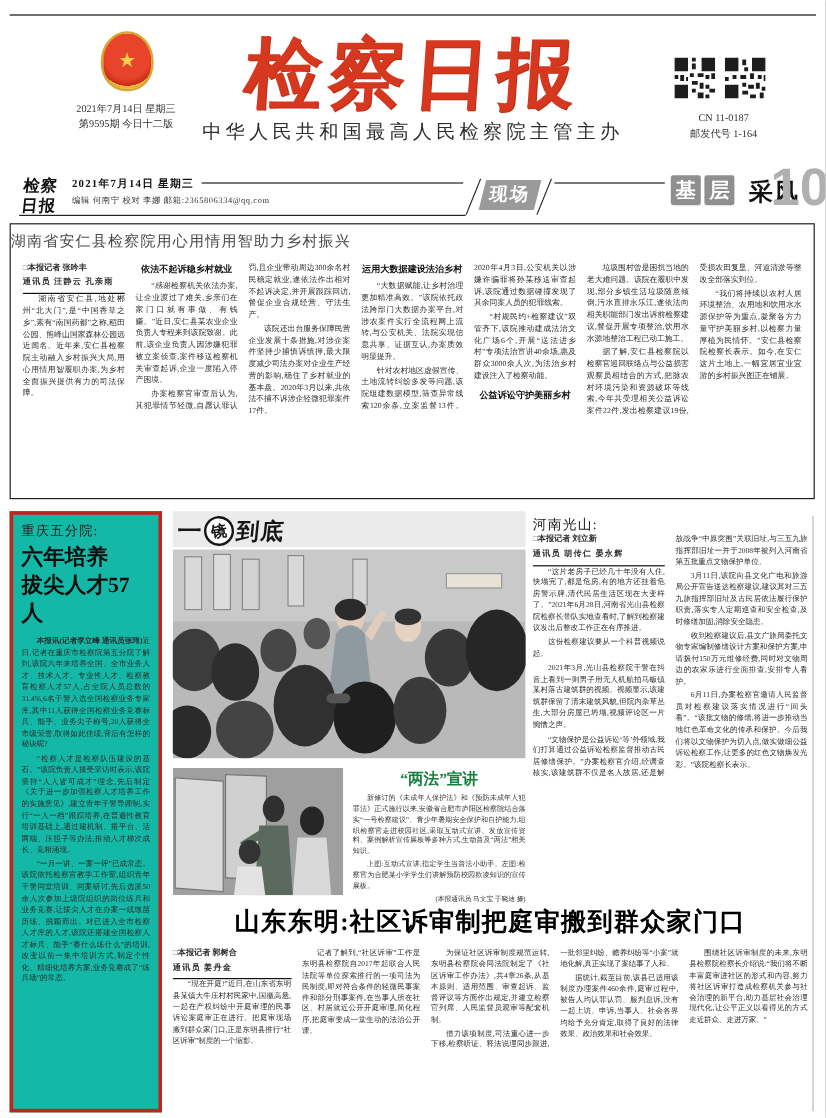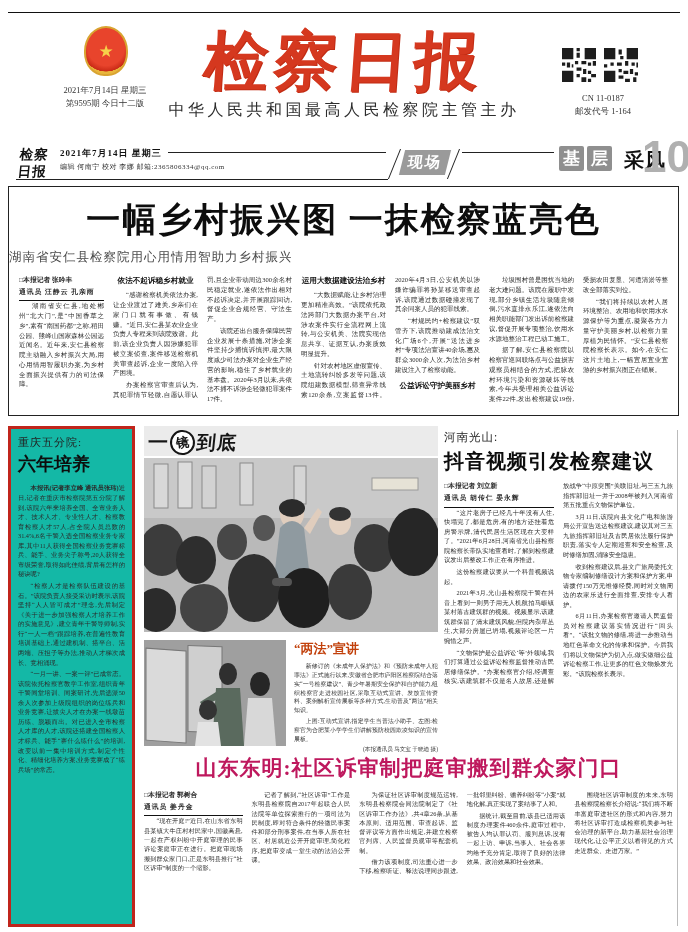--- a/index.html
+++ b/index.html
@@ -62,33 +62,33 @@
   
   #logo-band{left:144px;top:426px;width:294px;height:30px;background:#ebebeb;}
   #logo{position:absolute;left:4px;top:3px;display:flex;align-items:center;font-weight:900;color:#151515;}
   #logo .dash{font-size:20px;margin-right:2px;}
   #logo .circ{width:21px;height:21px;border:2px solid #151515;border-radius:50%;display:flex;align-items:center;
      justify-content:center;font-size:13px;margin-right:2px;transform:rotate(-8deg);background:#fff;}
   #logo .rest{font-size:19px;letter-spacing:1px;transform:skewX(-6deg);}
   #main-photo{left:144px;top:458px;width:294px;height:174px;}
   #cap-photo{left:144px;top:640px;width:142px;height:106px;}
   #cap-text{left:294px;top:640px;width:144px;height:108px;}
-  #cap-title{font-size:13px;font-weight:900;color:#c2410c;margin:0 0 4px;}
+  #cap-title{font-size:13px;font-weight:900;color:#15803d;margin:0 0 4px;text-align:center;}
   #cap-text p{font-size:5.9px;line-height:1.5;text-align:justify;color:#333;margin:0 0 2px;text-indent:2em;}
   #cap-credit{font-size:5.6px;text-align:right;color:#333;margin-top:2px;}
   
   #right-art{left:444px;top:430px;width:229px;}
   #right-kicker{font-size:11.5px;color:#222;letter-spacing:1px;}
   #right-headline{font-size:20px;font-weight:900;letter-spacing:1px;color:#0d0d0d;margin:3px 0 6px;}
   #right-body{height:258px;column-count:2;column-gap:9px;overflow:hidden;font-size:6.3px;line-height:1.52;
      text-align:justify;color:#2b2b2b;}
   #v-rule{left:677px;top:430px;height:496px;border-left:1px solid #bbb;}
   
   #bottom-art{left:144px;top:752px;width:529px;}
-  #bottom-headline{text-align:center;font-size:21px;font-weight:900;letter-spacing:1px;color:#be185d;margin:2px 0 8px;}
+  #bottom-headline{text-align:center;font-size:21px;font-weight:900;letter-spacing:1px;color:#000000;margin:2px 0 8px;}
   #bottom-body{height:138px;column-count:5;column-gap:9px;overflow:hidden;font-size:6.2px;line-height:1.5;
      text-align:justify;color:#2b2b2b;}
 </style>
 </head>
 <body>
 
 <div id="page">
 
   <div class="abs" id="top-rule"></div>
 
@@ -131,21 +131,20 @@
     <span>现场</span>
   </div>
   <div class="abs slant" id="slant2"></div>
   <div class="abs h-rule" id="rule-c"></div>
   <div class="abs tile" id="tile1">基</div>
   <div class="abs tile" id="tile2">层</div>
   <div class="abs" id="col-name">采风</div>
   <div class="abs" id="page-num">10</div>
 
   <div class="abs" id="lead-box">
-    <div id="lead-headline">一幅乡村振兴图  一抹检察蓝亮色</div>
     <div id="lead-subhead">湖南省安仁县检察院用心用情用智助力乡村振兴</div>
     <div id="lead-body" class="body">
       <div class="byline">
         <span>□本报记者 张吟丰</span>
         <span class="b2">通讯员 汪静云 孔亲雨</span>
       </div>
       <p>湖南省安仁县,地处郴州“北大门”,是“中国香草之乡”,素有“南国药都”之称,稻田公园、熊峰山国家森林公园远近闻名。近年来,安仁县检察院主动融入乡村振兴大局,用心用情用智履职办案,为乡村全面振兴提供有力的司法保障。</p>
       <div class="crosshead">依法不起诉稳乡村就业</div>
       <p>“感谢检察机关依法办案,让企业渡过了难关,乡亲们在家门口就有事做、有钱赚。”近日,安仁县某农业企业负责人专程来到该院致谢。此前,该企业负责人因涉嫌犯罪被立案侦查,案件移送检察机关审查起诉,企业一度陷入停产困境。</p>
       <p>办案检察官审查后认为,其犯罪情节轻微,自愿认罪认罚,且企业带动周边300余名村民稳定就业,遂依法作出相对不起诉决定,并开展跟踪回访,督促企业合规经营、守法生产。</p>
@@ -158,20 +157,21 @@
       <p>垃圾围村曾是困扰当地的老大难问题。该院在履职中发现,部分乡镇生活垃圾随意倾倒,污水直排永乐江,遂依法向相关职能部门发出诉前检察建议,督促开展专项整治,饮用水水源地整治工程已动工施工。</p>
       <p>据了解,安仁县检察院以检察官巡回联络点与公益损害观察员相结合的方式,把脉农村环境污染和资源破坏等线索,今年共受理相关公益诉讼案件22件,发出检察建议19份,受损农田复垦、河道清淤等整改全部落实到位。</p>
       <p>“我们将持续以农村人居环境整治、农用地和饮用水水源保护等为重点,凝聚各方力量守护美丽乡村,以检察力量厚植为民情怀。”安仁县检察院检察长表示。如今,在安仁这片土地上,一幅宜居宜业宜游的乡村振兴图正在铺展。</p>
     </div>
   </div>
 
   <div class="abs" id="left-box">
     <div id="left-kicker">重庆五分院:</div>
     <div id="left-headline">
       <div>六年培养</div>
+      <div>拔尖人才57人</div>
     </div>
     <div id="left-body" class="body">
       <p><span class="lead-in">本报讯(记者李立峰 通讯员张玮)</span><span>近日,记者在重庆市检察院第五分院了解到,该院六年来培养全国、全市业务人才、技术人才、专业性人才、检察教育检察人才57人,占全院人员总数的31.4%,6名干警入选全国检察业务专家库,其中11人获得全国检察业务竞赛标兵、能手、业务尖子称号,20人获得全市级荣誉,取得如此佳绩,背后有怎样的秘诀呢?</span></p>
       <p>“检察人才是检察队伍建设的基石。”该院负责人接受采访时表示,该院坚持“人人皆可成才”理念,先后制定《关于进一步加强检察人才培养工作的实施意见》,建立青年干警导师制,实行“一人一档”跟踪培养,在普遍性教育培训基础上,通过建机制、搭平台、活两端、压担子等办法,推动人才梯次成长、竞相涌现。</p>
       <p>“一月一讲、一案一评”已成常态。该院依托检察官教学工作室,组织青年干警同堂培训、同案研讨,先后选派50余人次参加上级院组织的岗位练兵和业务竞赛,让拔尖人才在办案一线墩苗历练、脱颖而出。对已进入全市检察人才库的人才,该院还搭建全国检察人才标兵、能手“赛什么练什么”的培训,改变以前一集中培训方式,制定个性化、精细化培养方案,业务竞赛成了“练兵场”的常态。</p>
     </div>
   </div>
 
   <div class="abs" id="logo-band">
     <div id="logo">
@@ -225,21 +225,20 @@
 
   <div class="abs" id="cap-text">
     <div id="cap-title">“两法”宣讲</div>
     <p>新修订的《未成年人保护法》和《预防未成年人犯罪法》正式施行以来,安徽省合肥市庐阳区检察院结合落实“一号检察建议”、青少年暑期安全保护和自护能力,组织检察官走进校园社区,采取互动式宣讲、发放宣传资料、案例解析宣传展板等多种方式,生动普及“两法”相关知识。</p>
     <p>上图:互动式宣讲,指定学生当普法小助手。左图:检察官为合肥某小学学生们讲解预防校园欺凌知识的宣传展板。</p>
     <div id="cap-credit">(本报通讯员 马文宝 于晓迪 摄)</div>
   </div>
 
   <div class="abs" id="right-art">
     <div id="right-kicker">河南光山:</div>
-    <div id="right-headline">抖音视频引发检察建议</div>
     <div id="right-body" class="body">
       <div class="byline">
         <span>□本报记者 刘立新</span>
         <span class="b2">通讯员 胡传仁 晏永辉</span>
       </div>
       <p>“这片老房子已经几十年没有人住,快塌完了,都是危房,有的地方还挂着危房警示牌,清代民居生活区现在大变样了。”2021年6月28日,河南省光山县检察院检察长带队实地查看时,了解到检察建议发出后整改工作正在有序推进。</p>
       <p>这份检察建议要从一个科普视频说起。</p>
       <p>2021年3月,光山县检察院干警在抖音上看到一则男子用无人机航拍马畈镇某村落古建筑群的视频。视频显示,该建筑群保留了清末建筑风貌,但院内杂草丛生,大部分房屋已坍塌,视频评论区一片惋惜之声。</p>
       <p>“文物保护是公益诉讼‘等’外领域,我们打算通过公益诉讼检察监督推动古民居修缮保护。”办案检察官介绍,经调查核实,该建筑群不仅是名人故居,还是解放战争“中原突围”关联旧址,与三五九旅指挥部旧址一并于2008年被列入河南省第五批重点文物保护单位。</p>
       <p>3月11日,该院向县文化广电和旅游局公开宣告送达检察建议,建议其对三五九旅指挥部旧址及古民居依法履行保护职责,落实专人定期巡查和安全检查,及时修缮加固,消除安全隐患。</p>

